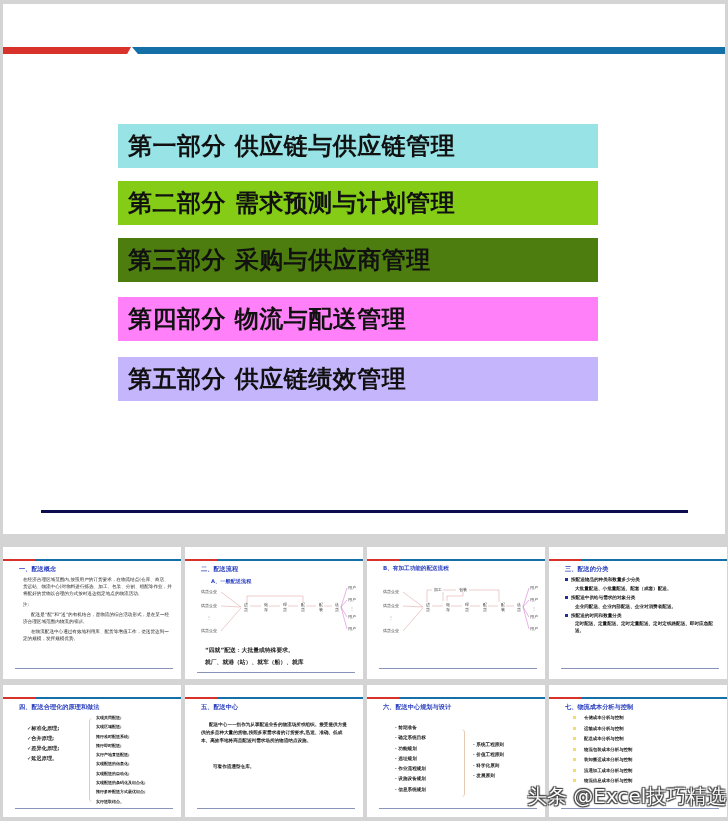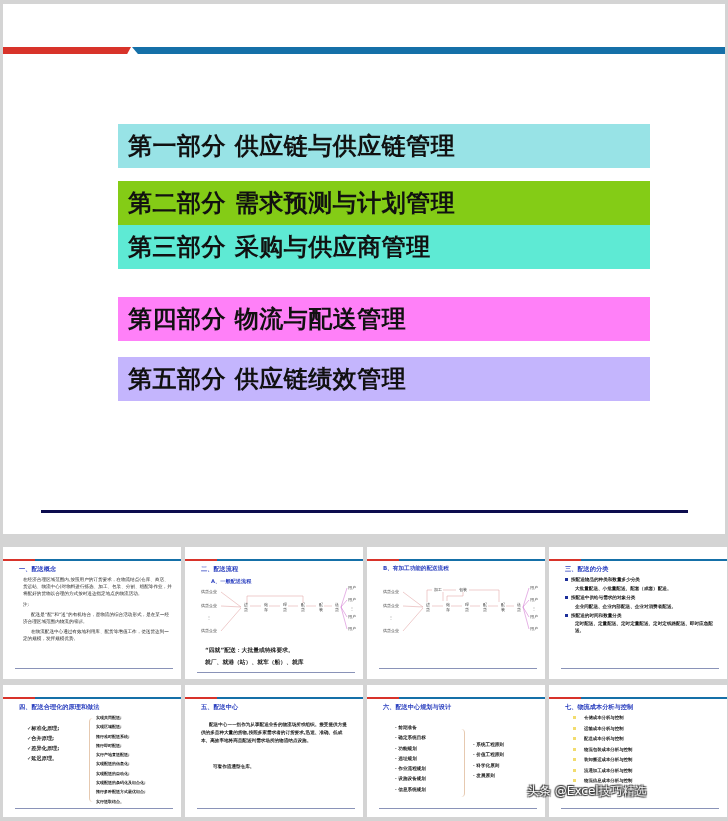--- a/index.html
+++ b/index.html
@@ -13,21 +13,21 @@
   .main-slide {
     position: absolute; left: 3px; top: 4px; width: 722px; height: 530px;
     background: #ffffff;
   }
   .main-topbar { position: absolute; left: 0; top: 43px; width: 722px; height: 7px; }
   .main-topbar .red { position: absolute; left: 0; top: 0; width: 128px; height: 7px; background: #d8332a;
     clip-path: polygon(0 0, 100% 0, 97% 100%, 0 100%); }
   .main-topbar .blue { position: absolute; left: 129px; top: 0; right: 0; height: 7px; background: #1570a8;
     clip-path: polygon(0 0, 100% 0, 100% 100%, 1% 100%); }
   .band {
-    position: absolute; left: 115px; width: 532px; height: 44px;
+    position: absolute; left: 115px; width: 480px; height: 44px;
     display: flex; align-items: center; padding-left: 10px;
     font-family: "DejaVu Sans", sans-serif; font-weight: bold; font-size: 24px;
     color: #111; letter-spacing: 0.5px;
   }
   .main-bottomline { position: absolute; left: 38px; top: 506px; width: 647px; height: 3px; background: #0c0c4e; }
 
   
   .thumb {
     position: absolute; width: 178px; height: 132px; background: #fff; overflow: hidden;
     font-family: "DejaVu Sans", sans-serif;
@@ -42,38 +42,38 @@
   .thumb .txt p { margin: 0; }
   .thumb .big { font-size: 5.8px; font-weight: bold; color: #222; }
   .thumb .small-list { position: absolute; font-size: 4.4px; color: #222; line-height: 9.5px; font-weight: bold; }
   .thumb .bullet-sq { display: inline-block; width: 3px; height: 3px; background: #1d2f9a; margin-right: 3px; vertical-align: middle; }
   .thumb .bullet-yel { display: inline-block; width: 3px; height: 3px; background: #f2dc6e; margin-right: 8px; vertical-align: middle; }
 
   .flow { position: absolute; left: 12px; top: 38px; width: 160px; height: 70px; }
   .flow svg { width: 100%; height: 100%; }
 
   .watermark {
-    position: absolute; left: 527px; top: 783px; font-size: 12px; color: #ffffff;
+    position: absolute; left: 527px; top: 783px; font-size: 20px; color: #ffffff;
     font-family: "DejaVu Sans", sans-serif;
     text-shadow: 0 0 1px #333, 1px 1px 1px #444, -1px -1px 1px #444, 1px -1px 1px #444, -1px 1px 1px #444;
     white-space: nowrap; letter-spacing: 0px;
   }
 </style>
 </head>
 <body>
 
 <div class="main-slide">
   <div class="main-topbar">
     <div class="red"></div>
     <div class="blue"></div>
   </div>
 
   <div class="band" style="top:120px;background:#98e3e6;">第一部分 供应链与供应链管理</div>
   <div class="band" style="top:177px;background:#84cc16;">第二部分 需求预测与计划管理</div>
-  <div class="band" style="top:221px;background:#5eead4;">第三部分 采购与供应商管理</div>
+  <div class="band" style="top:234px;background:#4d7c0f;">第三部分 采购与供应商管理</div>
   <div class="band" style="top:293px;background:#ff80f8;">第四部分 物流与配送管理</div>
   <div class="band" style="top:353px;background:#c4b5fd;">第五部分 供应链绩效管理</div>
 
   <div class="main-bottomline"></div>
 </div>
 
 <div class="thumb" style="left:3px;top:547px;">
   <div class="tbar">
       <div class="r"></div>
       <div class="b"></div>

